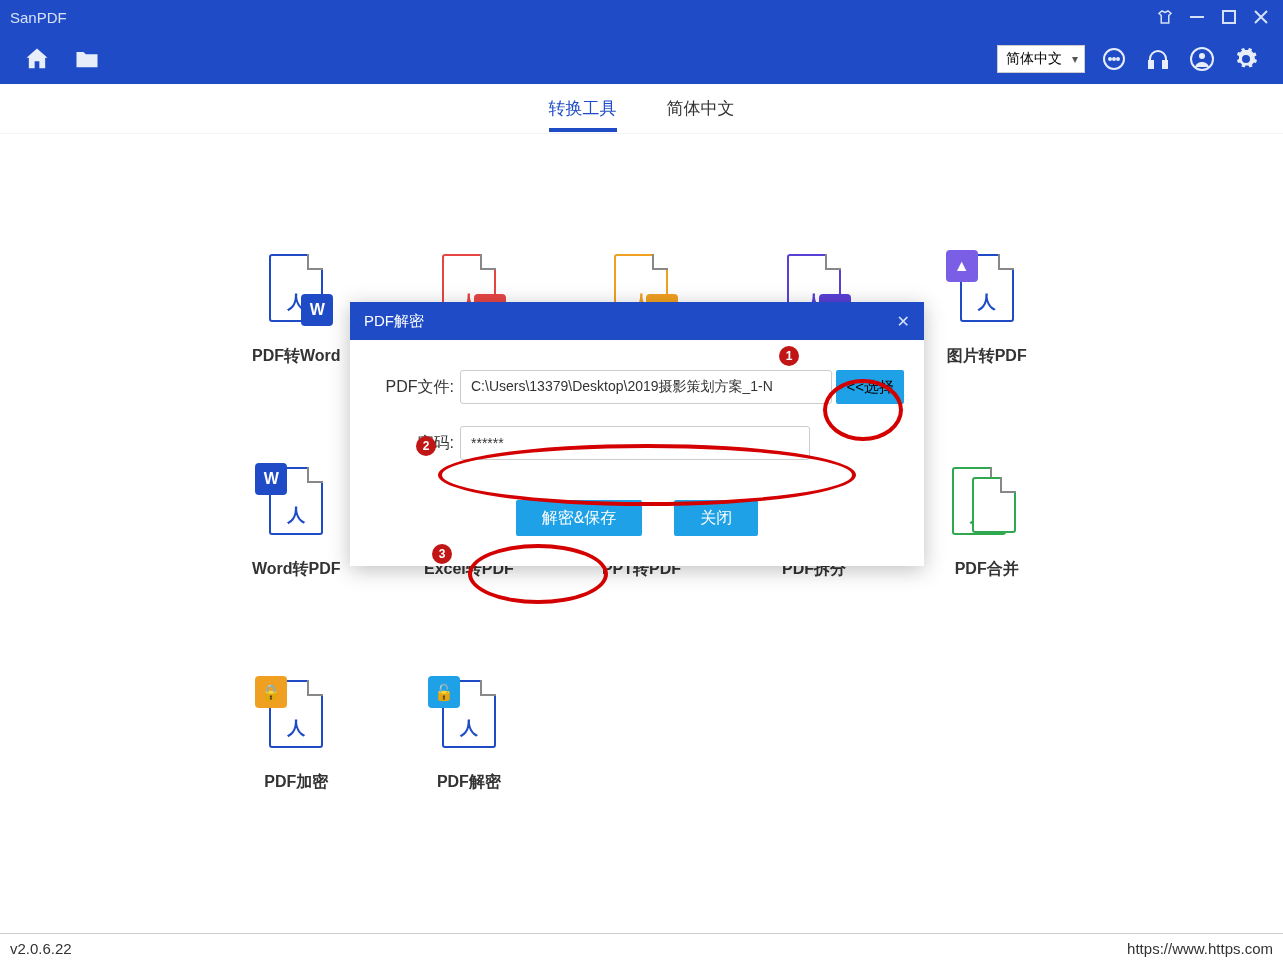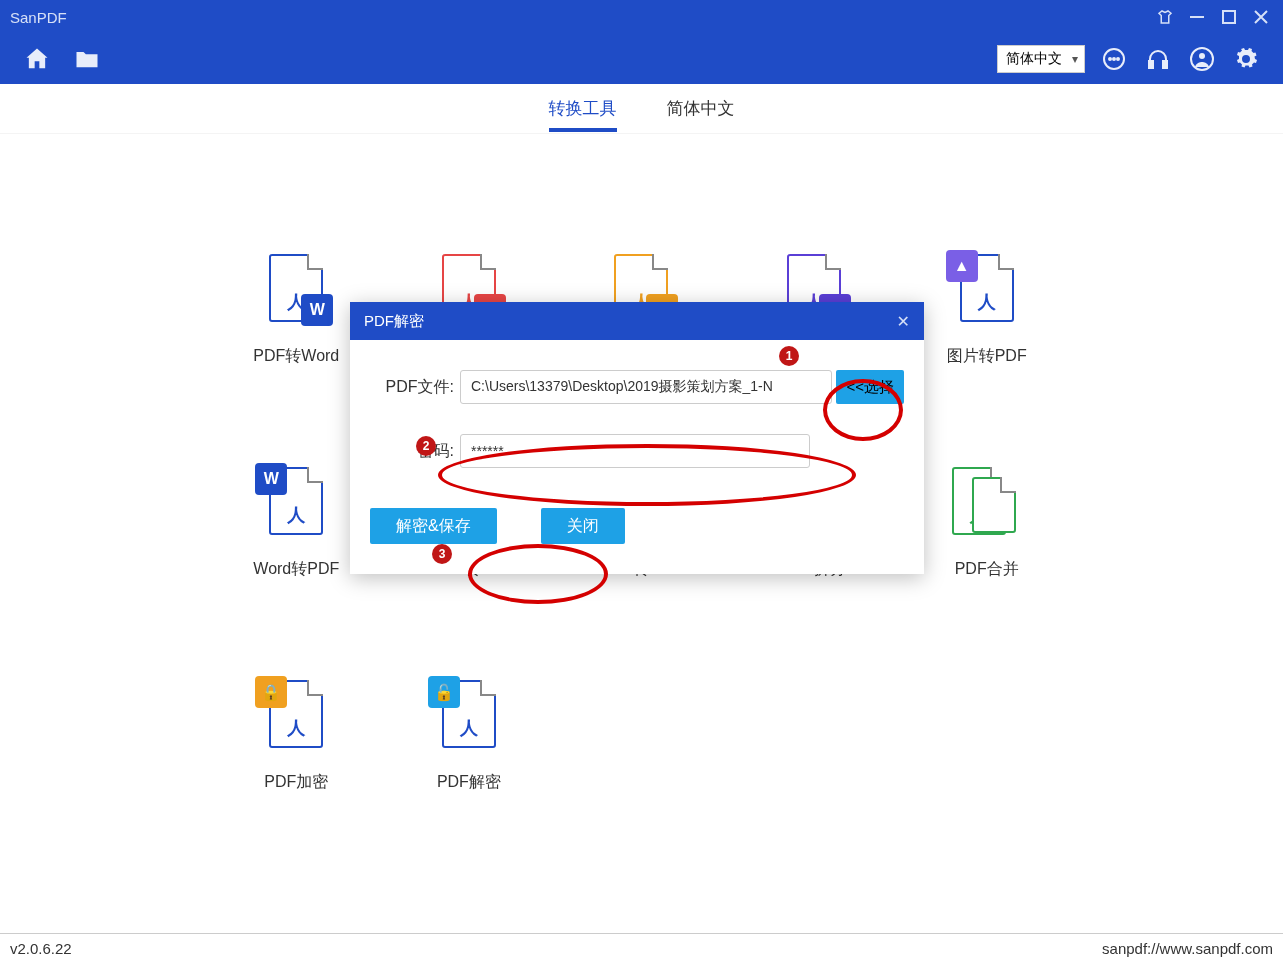--- a/index.html
+++ b/index.html
@@ -18,40 +18,40 @@
 .toolbar .right-icons { display: flex; gap: 14px; margin-left: 14px; }
 
 .tabs { height: 50px; display: flex; align-items: center; justify-content: center; gap: 50px; border-bottom: 1px solid #f4f4f4; }
 .tab { font-size: 17px; color: #333; cursor: pointer; padding: 8px 0; position: relative; }
 .tab.active { color: #1f4cc6; }
 .tab.active::after { content: ""; position: absolute; bottom: -4px; left: 0; right: 0; height: 4px; background: #1f4cc6; }
 
 .grid { padding: 120px 210px 0 210px; display: grid; grid-template-columns: repeat(5, 1fr); row-gap: 100px; justify-items: center; }
 .tool { display: flex; flex-direction: column; align-items: center; cursor: pointer; width: 120px; }
 .tool .tool-icon { width: 70px; height: 78px; margin-bottom: 14px; position: relative; }
-.tool .tool-label { font-size: 16px; color: #333; }
+.tool .tool-label { font-size: 16px; color: #333; font-weight: bold; }
 
 .file-icon { width: 54px; height: 68px; background: #fff; border: 2px solid #888; border-radius: 3px; position: absolute; }
 .file-icon::before { content: ""; position: absolute; top: -2px; right: -2px; width: 14px; height: 14px; background: #fff; border-left: 2px solid #888; border-bottom: 2px solid #888; }
 .badge-sq { position: absolute; width: 32px; height: 32px; border-radius: 4px; display: flex; align-items: center; justify-content: center; color: #fff; font-weight: bold; font-size: 16px; }
 .pdf-mark { position: absolute; bottom: 6px; left: 50%; transform: translateX(-50%); color: #1f4cc6; font-size: 18px; font-weight: bold; }
 
 .footer { position: absolute; bottom: 0; left: 0; right: 0; height: 30px; border-top: 1px solid #ccc; display: flex; align-items: center; padding: 4px 10px; font-size: 15px; color: #333; background: #fff; }
 .footer .spacer { flex: 1; }
 
 .dialog { position: absolute; left: 350px; top: 302px; width: 574px; background: #fff; box-shadow: 0 4px 20px rgba(0,0,0,0.25); }
 .dialog-header { background: #1f4cc6; height: 38px; color: #fff; font-size: 15px; display: flex; align-items: center; padding: 0 14px; }
 .dialog-header .spacer { flex: 1; }
 .dialog-close { cursor: pointer; font-size: 16px; color: #d6e0f7; }
 .dialog-body { padding: 30px 20px 30px 20px; }
-.form-row { display: flex; align-items: center; margin-bottom: 30px; }
+.form-row { display: flex; align-items: center; margin-bottom: 22px; }
 .form-label { width: 90px; text-align: right; font-size: 16px; color: #333; padding-right: 6px; }
 .form-input { flex: 1; height: 34px; border: 1px solid #ccc; border-radius: 3px; padding: 0 10px; font-size: 14px; color: #333; }
 .choose-btn { background: #1ea1e6; color: #000000; border: none; height: 34px; padding: 0 10px; font-size: 15px; cursor: pointer; border-radius: 2px; margin-left: 4px; }
-.dialog-actions { display: flex; gap: 44px; margin-top: 40px; }
+.dialog-actions { display: flex; gap: 32px; justify-content: center; margin-top: 40px; }
 .dlg-btn { background: #1ea1e6; color: #fff; border: none; height: 36px; padding: 0 26px; font-size: 16px; cursor: pointer; border-radius: 2px; }
 
 .circle-red { position: absolute; border: 4px solid #d40000; border-radius: 50%; pointer-events: none; }
 .badge-num { position: absolute; width: 20px; height: 20px; background: #c01616; border-radius: 50%; color: #fff; font-size: 12px; display: flex; align-items: center; justify-content: center; font-weight: bold; }
 </style>
 </head>
 <body>
 
 <div class="titlebar">
   <span class="title">SanPDF</span>
@@ -242,21 +242,21 @@
     <div class="tool-label">PDF解密</div>
   </div>
   <div></div>
     <div></div>
     <div></div>
 </div>
 
 <div class="footer">
   <span>v2.0.6.22</span>
   <div class="spacer"></div>
-  <span>sanpdf://www.sanpdf.com</span>
+  <span>https://www.https.com</span>
 </div>
 
 <div class="dialog">
   <div class="dialog-header">
     <span>PDF解密</span>
     <div class="spacer"></div>
     <span class="dialog-close">✕</span>
   </div>
   <div class="dialog-body">
     <div class="form-row">

